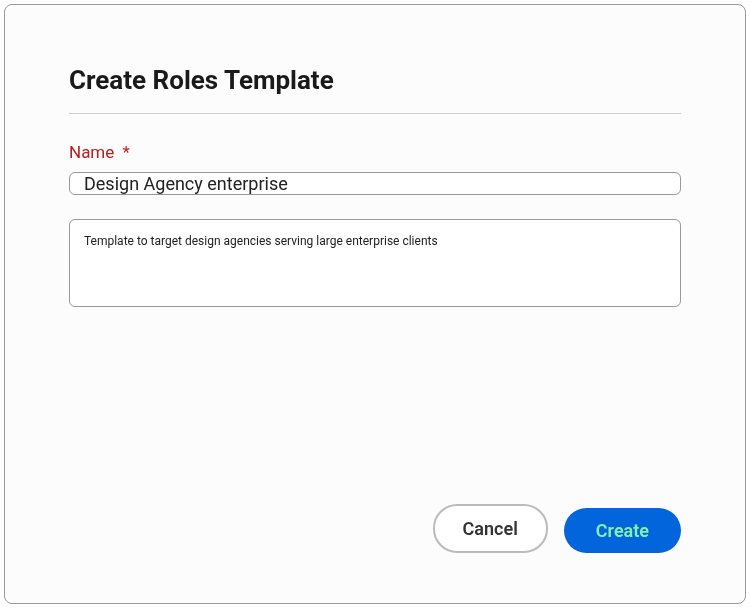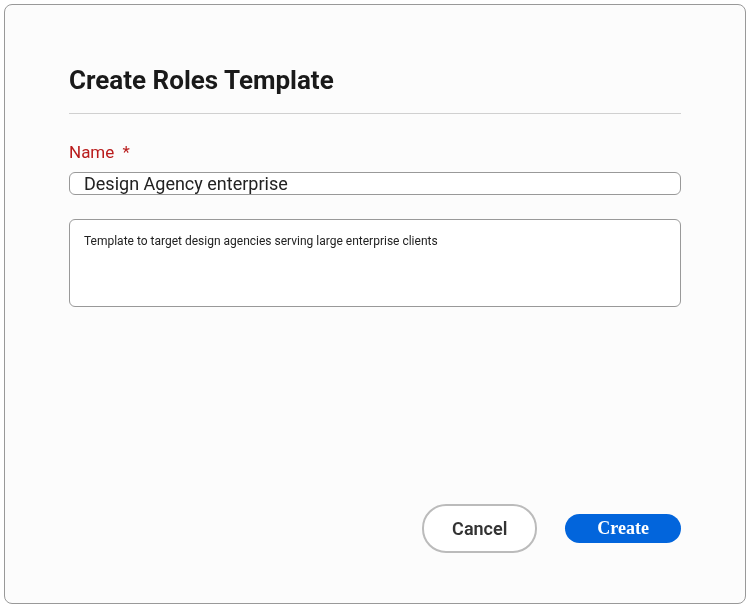--- a/index.html
+++ b/index.html
@@ -72,42 +72,41 @@
       outline: none;
       resize: none;
       height: 88px;
       line-height: 1.5;
     }
     .button-row {
       position: absolute;
       bottom: 50px;
       right: 64px;
       display: flex;
-      gap: 28px;
-      align-items: center;
+      gap: 16px;
+      align-items: flex-end;
     }
     .btn {
       font-size: 18px;
       font-weight: 600;
       padding: 12px 28px;
       border-radius: 24px;
       cursor: pointer;
       font-family: inherit;
       border: none;
     }
     .btn-secondary {
       background: #ffffff;
       color: #333;
       border: 2px solid #bbb;
     }
     .btn-primary {
       background: #0265dc;
-      color: #ffffff;
-      padding: 4px 32px;
-      font-family: Liberation Serif, serif;
+      color: #86efac;
+      padding: 12px 32px;
     }
   </style>
 </head>
 <body>
 
 <div class="dialog">
   <h1 class="dialog-title">Create Roles Template</h1>
   <div class="divider"></div>
 
   <div class="field-group">

